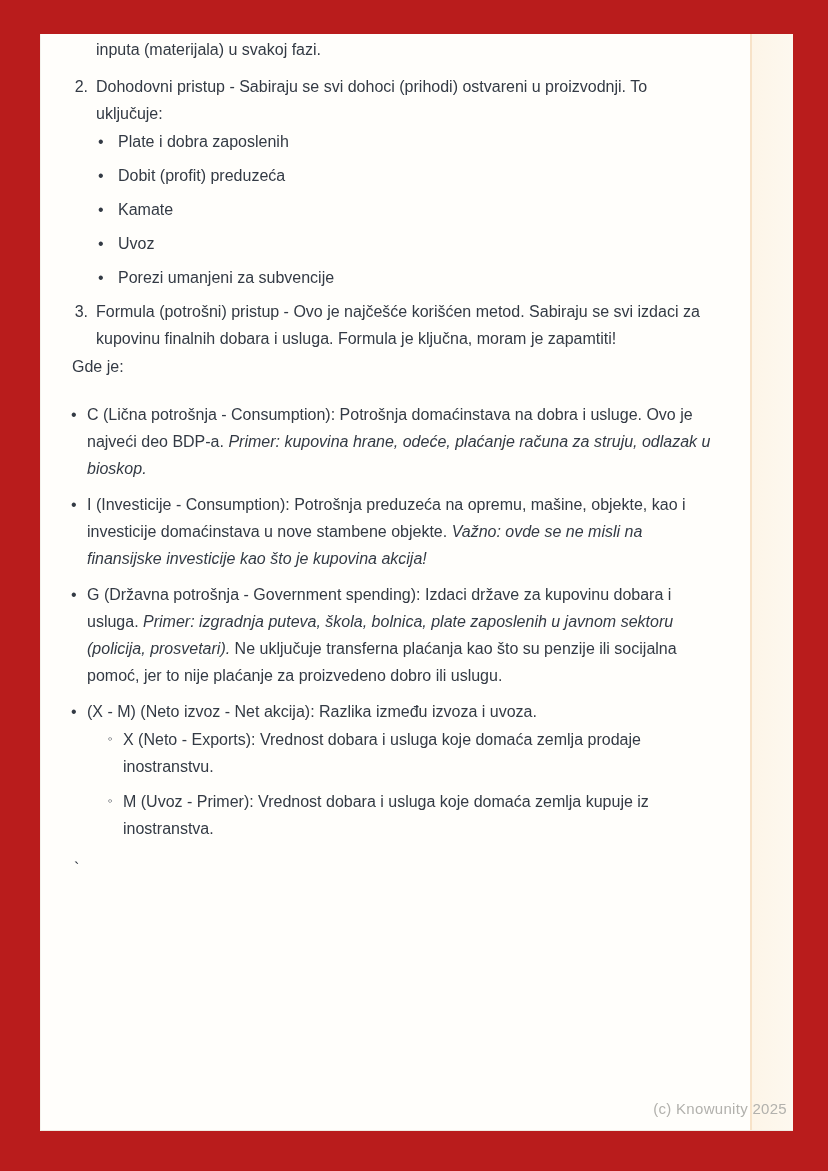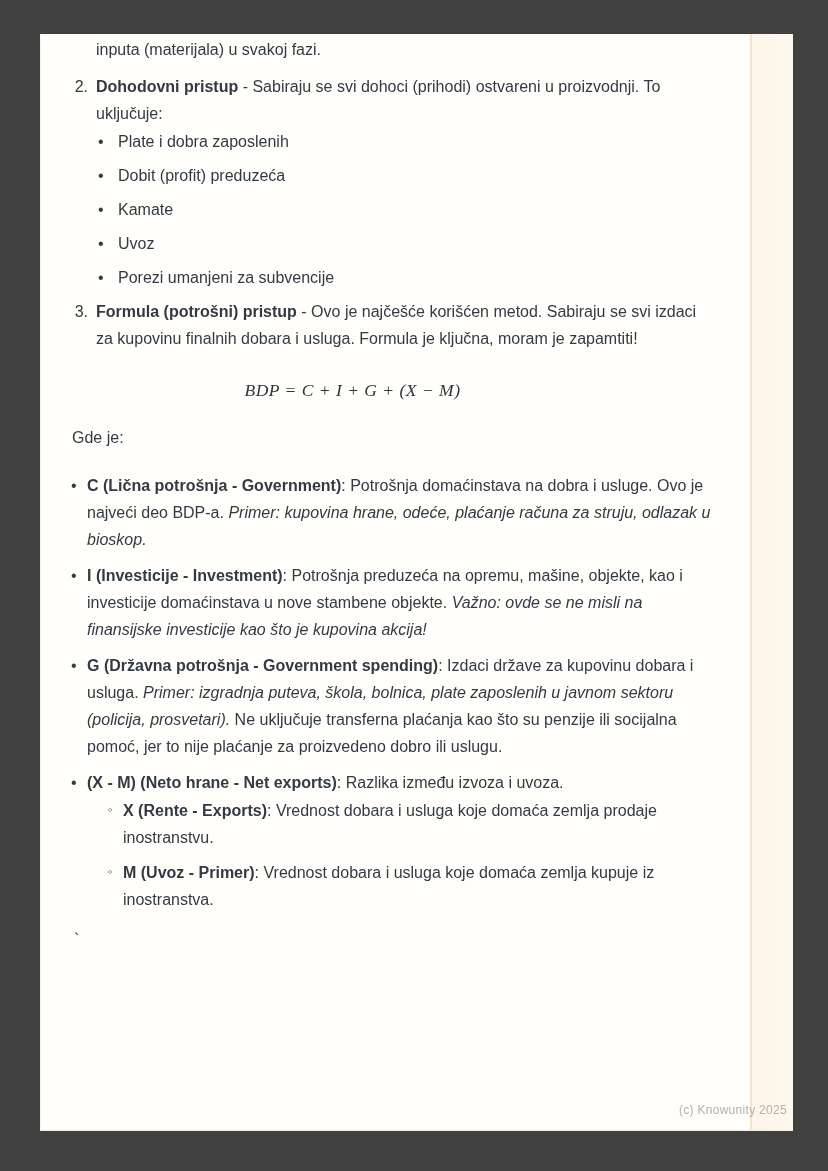--- a/index.html
+++ b/index.html
@@ -6,21 +6,21 @@
     margin: 0;
     padding: 0;
     background: #fbfbf9;
     font-family: "Liberation Sans", sans-serif;
   }
   .stage {
     position: relative;
     width: 828px;
     height: 1171px;
     overflow: hidden;
-    background: #404040;
+    background: #b91c1c;
   }
   .page {
     position: absolute;
     left: 40px;
     top: 34px;
     width: 753px;
     height: 1097px;
     background: #fffefb;
     border-left: 1px solid #f4f2ed;
     border-bottom: 1px solid #efebe1;
@@ -36,21 +36,21 @@
     background: linear-gradient(to right, #fdf5e8, #fdf8ef);
     border-left: 2px solid #f7e2c8;
     pointer-events: none;
   }
   .content {
     position: relative;
     padding: 2px 80px 0 31px;
     font-size: 16px;
     line-height: 27px;
   }
-  .b { font-weight: 700; }
+  .b { font-weight: 400; }
   .i { font-style: italic; }
 
   .cont-line {
     margin: 0 0 10px 0;
     padding-left: 24px;
   }
   .oli {
     position: relative;
     padding-left: 24px;
     margin: 0 0 1px 0;
@@ -115,21 +115,21 @@
     font-size: 13px;
   }
   .stray {
     margin: 13px 0 0 0;
     padding-left: 2px;
   }
   .watermark {
     position: absolute;
     right: 6px;
     bottom: 13px;
-    font-size: 12px;
+    font-size: 15px;
     letter-spacing: 0.3px;
     color: #b2b1ad;
   }
 </style>
 </head>
 <body>
 
 <div class="stage">
   <div class="page">
     <div class="page-edge"></div>
@@ -157,46 +157,43 @@
         </div>
         <div class="li2">
           <span class="bullet">•</span><span>Porezi umanjeni za subvencije</span>
         </div>
       </div>
 
       <div class="oli">
         <span class="marker">3.</span><span class="b">Formula (potrošni) pristup</span><span> - Ovo je najčešće korišćen metod. Sabiraju se svi izdaci za kupovinu finalnih dobara i usluga. Formula je ključna, moram je zapamtiti!</span>
       </div>
 
-      <div class="formula-wrap">
-        <span class="formula">BDP = C + I + G + (X − M)</span>
-      </div>
 
       <p class="where">Gde je:</p>
 
       <div class="ul1">
 
         <div class="li1">
-          <span class="bullet">•</span><span class="b">C (Lična potrošnja - Government)</span><span>: Potrošnja domaćinstava na dobra i usluge. Ovo je najveći deo BDP-a. </span><span class="i">Primer: kupovina hrane, odeće, plaćanje računa za struju, odlazak u bioskop.</span><span></span>
-        </div>
-
-        <div class="li1">
-          <span class="bullet">•</span><span class="b">I (Investicije - Investment)</span><span>: Potrošnja preduzeća na opremu, mašine, objekte, kao i investicije domaćinstava u nove stambene objekte. </span><span class="i">Važno: ovde se ne misli na finansijske investicije kao što je kupovina akcija!</span><span></span>
+          <span class="bullet">•</span><span class="b">C (Lična potrošnja - Consumption)</span><span>: Potrošnja domaćinstava na dobra i usluge. Ovo je najveći deo BDP-a. </span><span class="i">Primer: kupovina hrane, odeće, plaćanje računa za struju, odlazak u bioskop.</span><span></span>
+        </div>
+
+        <div class="li1">
+          <span class="bullet">•</span><span class="b">I (Investicije - Consumption)</span><span>: Potrošnja preduzeća na opremu, mašine, objekte, kao i investicije domaćinstava u nove stambene objekte. </span><span class="i">Važno: ovde se ne misli na finansijske investicije kao što je kupovina akcija!</span><span></span>
         </div>
 
         <div class="li1">
           <span class="bullet">•</span><span class="b">G (Državna potrošnja - Government spending)</span><span>: Izdaci države za kupovinu dobara i usluga. </span><span class="i">Primer: izgradnja puteva, škola, bolnica, plate zaposlenih u javnom sektoru (policija, prosvetari).</span><span> Ne uključuje transferna plaćanja kao što su penzije ili socijalna pomoć, jer to nije plaćanje za proizvedeno dobro ili uslugu.</span>
         </div>
 
         <div class="li1">
-          <span class="bullet">•</span><span class="b">(X - M) (Neto hrane - Net exports)</span><span>: Razlika između izvoza i uvoza.</span><span class="i"></span><span></span>
+          <span class="bullet">•</span><span class="b">(X - M) (Neto izvoz - Net akcija)</span><span>: Razlika između izvoza i uvoza.</span><span class="i"></span><span></span>
 
           <div class="ul3">
             <div class="li3">
-              <span class="bullet-circle">◦</span><span class="b">X (Rente - Exports)</span><span>: Vrednost dobara i usluga koje domaća zemlja prodaje inostranstvu.</span>
+              <span class="bullet-circle">◦</span><span class="b">X (Neto - Exports)</span><span>: Vrednost dobara i usluga koje domaća zemlja prodaje inostranstvu.</span>
             </div>
             <div class="li3">
               <span class="bullet-circle">◦</span><span class="b">M (Uvoz - Primer)</span><span>: Vrednost dobara i usluga koje domaća zemlja kupuje iz inostranstva.</span>
             </div>
           </div>
         </div>
 
       </div>
 
       <p class="stray">`</p>

